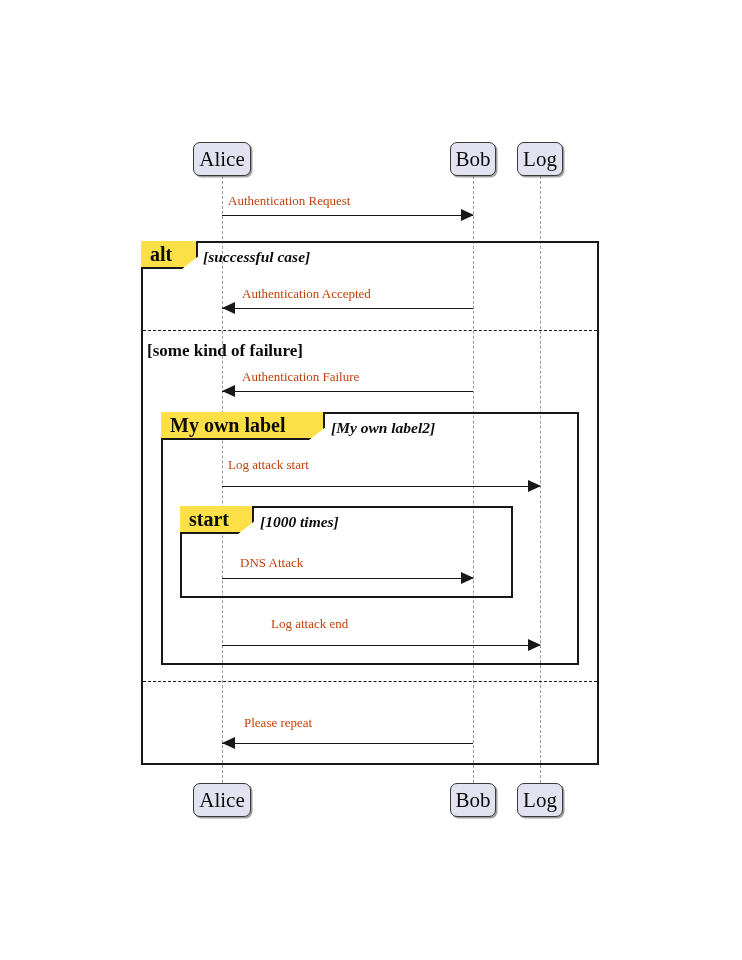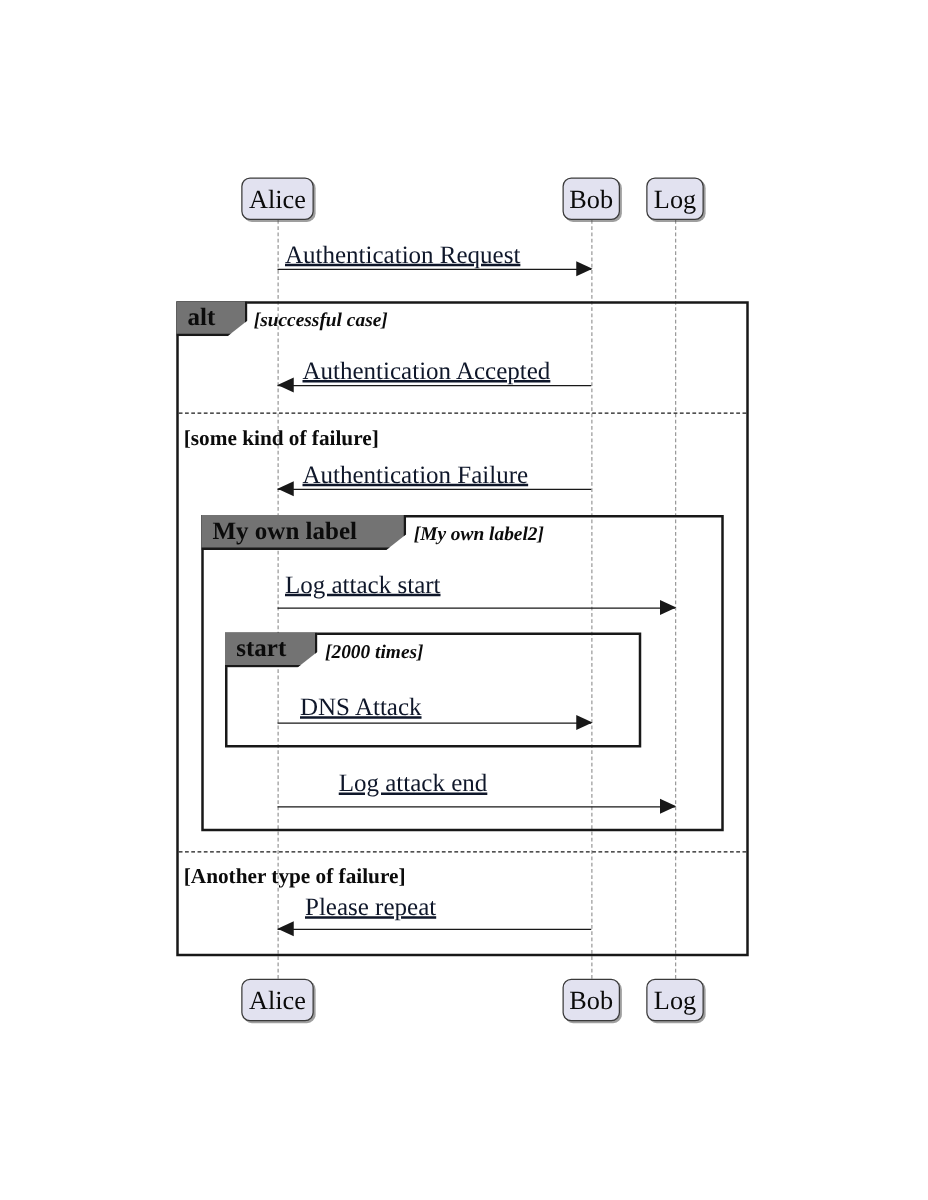--- a/index.html
+++ b/index.html
@@ -49,21 +49,21 @@
   .frag-divider {
     position: absolute;
     height: 0;
     border-top: 1.6px dashed #181818;
   }
 
   
   .frag-tag {
     position: absolute;
     box-sizing: border-box;
-    background: #737373;
+    background: #fde047;
     border: 2.2px solid #181818;
     border-top: none;
     border-left: none;
     display: flex;
     align-items: center;
     padding-left: 9px;
     font-weight: bold;
     font-size: 20px;
     color: #0b0b0b;
     clip-path: polygon(0 0, 100% 0, 100% 55%, calc(100% - 16px) 100%, 0 100%);
@@ -104,25 +104,24 @@
     border-bottom: 6.5px solid transparent;
     border-left: 13px solid #181818;
   }
   .arrow-head.left {
     border-top: 6.5px solid transparent;
     border-bottom: 6.5px solid transparent;
     border-right: 13px solid #181818;
   }
   .msg-label {
     position: absolute;
-    font-size: 20px;
-    color: #0f172a;
+    font-size: 13px;
+    color: #c2410c;
     white-space: nowrap;
     line-height: 1;
-    text-decoration: underline;
   }
 </style>
 </head>
 <body>
 
 <div id="canvas">
 
   <div class="lifeline" style="left:222px; top:176px; height:607px;"></div>
   <div class="lifeline" style="left:473px; top:176px; height:607px;"></div>
   <div class="lifeline" style="left:540px; top:176px; height:607px;"></div>
@@ -183,39 +182,36 @@
   </div>
   <div class="msg-line" style="left:222px; top:486px; width:318px;"></div>
   <div class="arrow-head right" style="left:528px; top:480px;"></div>
 
   <div class="fragment" style="left:180px; top:506px; width:333px; height:92px;"></div>
 
   <div class="frag-tag" style="left:180px; top:506px; width:74px; height:28px;">
     <span class="frag-tag-inner">start</span>
   </div>
   <div class="frag-cond" style="left:260px; top:513px;">
-    <span>[2000 times]</span>
+    <span>[1000 times]</span>
   </div>
 
   <div class="msg-label" style="left:240px; top:556px;">
     <span>DNS Attack</span>
   </div>
   <div class="msg-line" style="left:222px; top:578px; width:251px;"></div>
   <div class="arrow-head right" style="left:461px; top:572px;"></div>
 
   <div class="msg-label" style="left:228px; top:617px;margin-left:43px;">
     <span>Log attack end</span>
   </div>
   <div class="msg-line" style="left:222px; top:645px; width:318px;"></div>
   <div class="arrow-head right" style="left:528px; top:639px;"></div>
 
   <div class="frag-divider" style="left:143px; top:681px; width:454px;"></div>
-  <div class="frag-else" style="left:147px; top:691px;">
-    <span>[Another type of failure]</span>
-  </div>
 
   <div class="msg-label" style="left:244px; top:716px;">
     <span>Please repeat</span>
   </div>
   <div class="msg-line" style="left:222px; top:743px; width:251px;"></div>
   <div class="arrow-head left" style="left:222px; top:737px;"></div>
 
   <div class="participant" style="left:193px; top:783px; width:58px; height:34px;">
     <span>Alice</span>
   </div>

